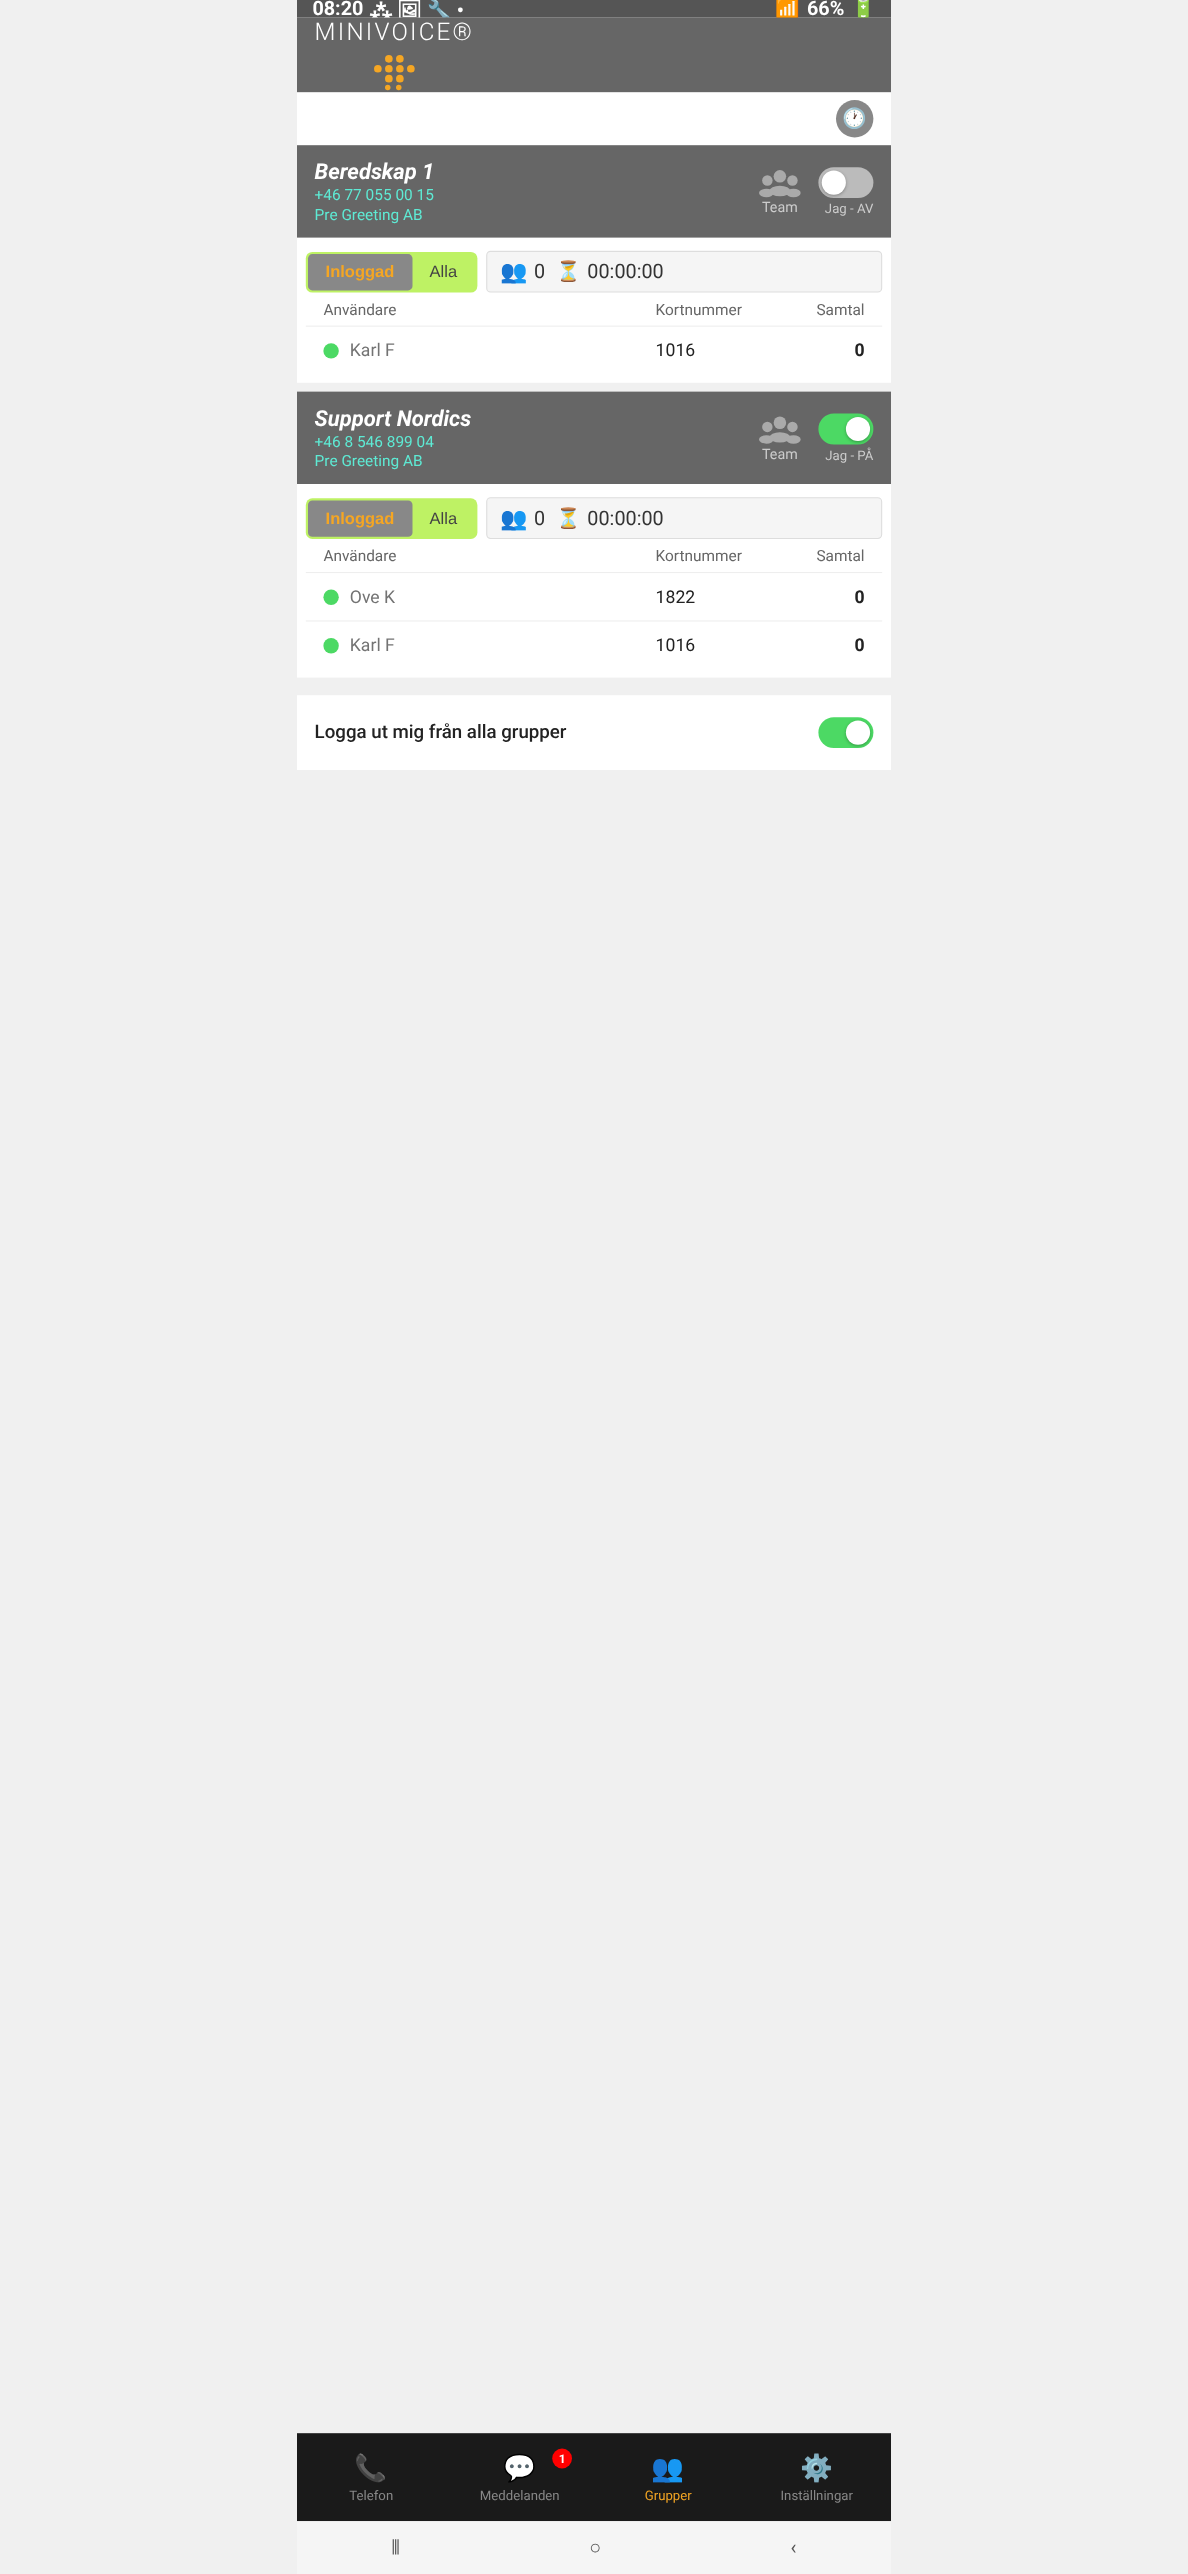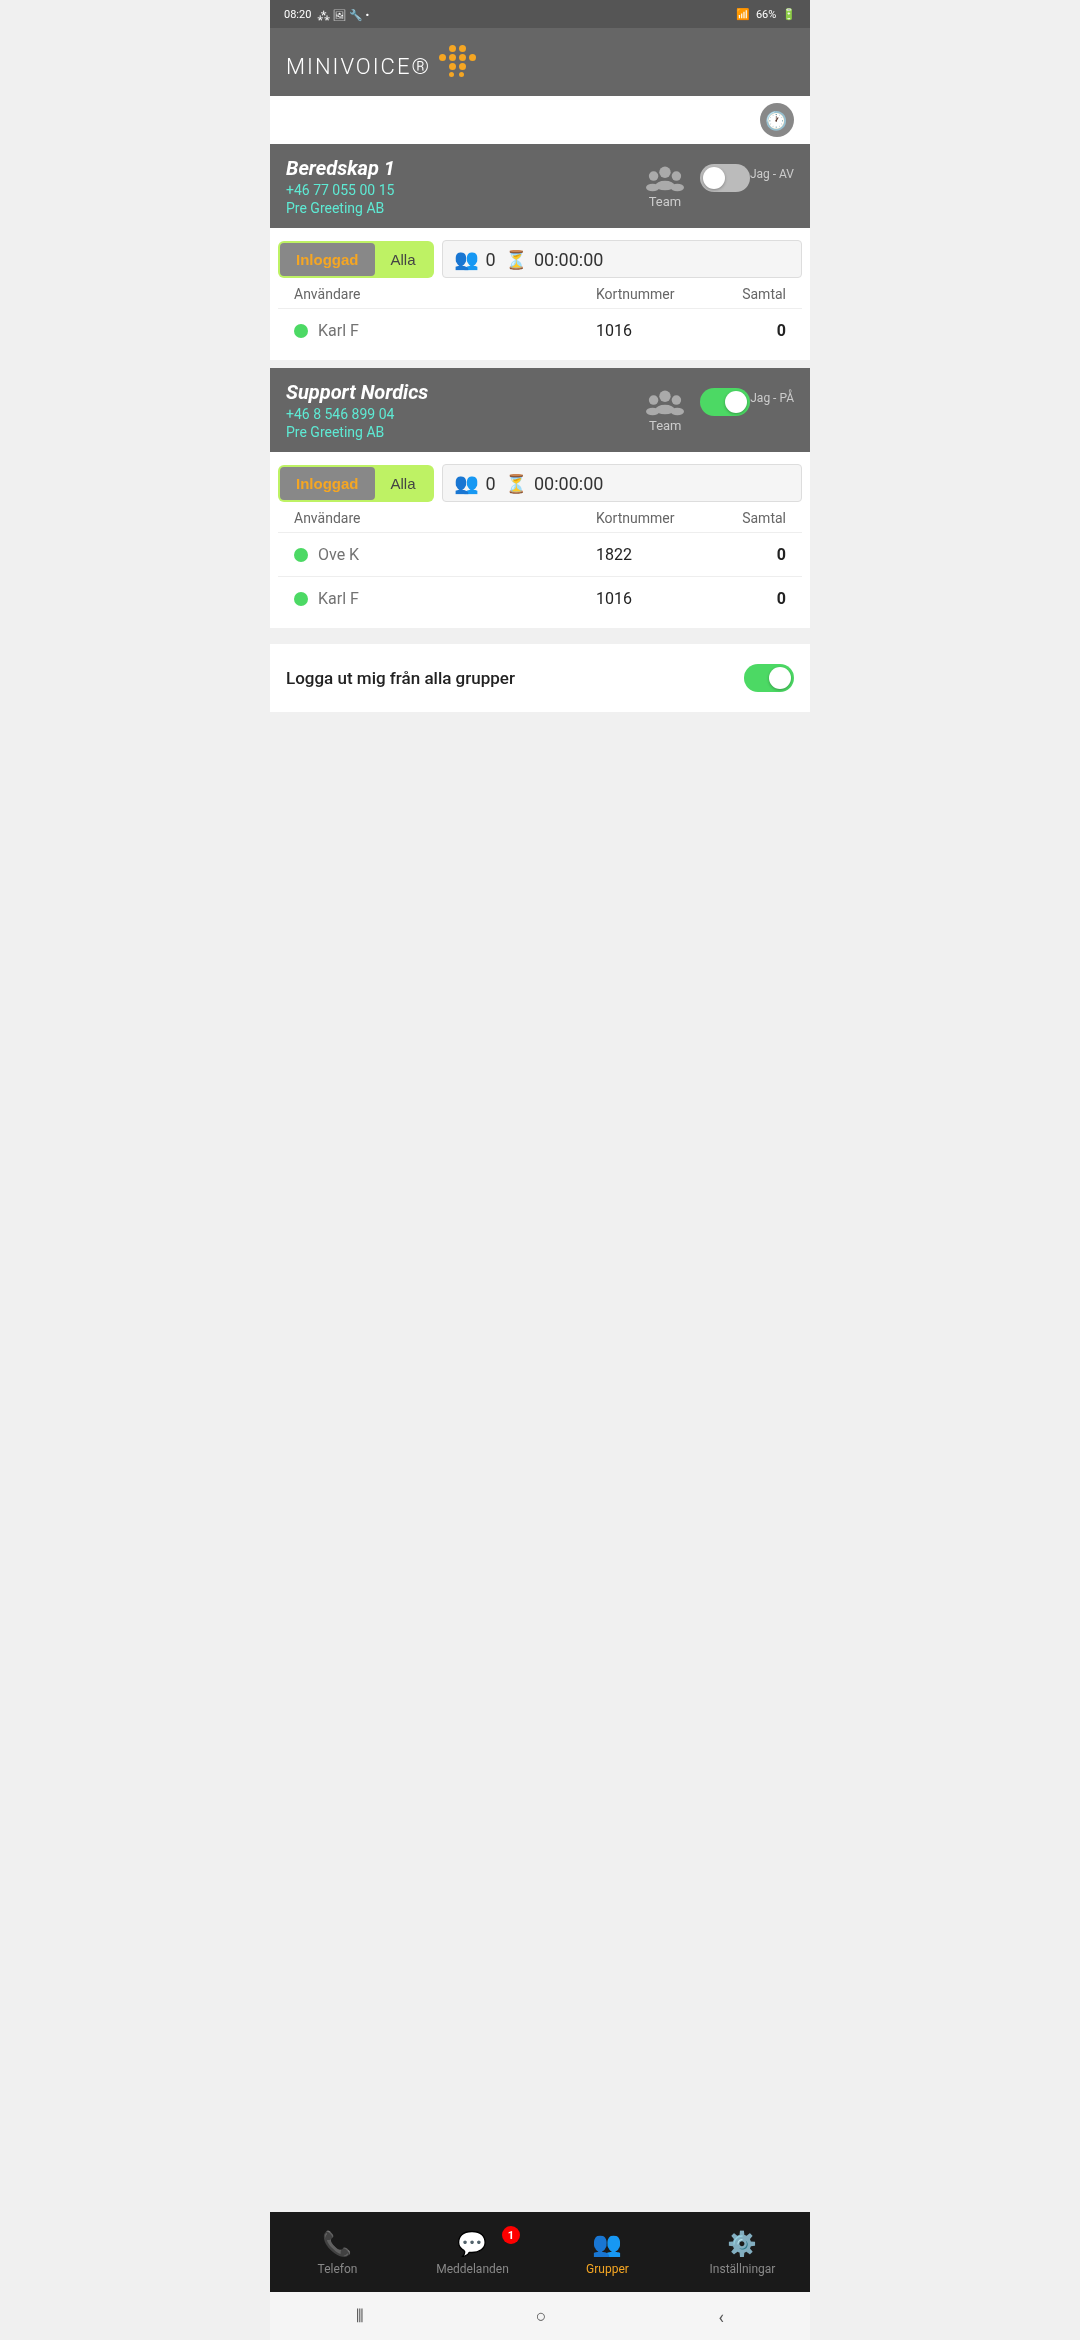--- a/index.html
+++ b/index.html
@@ -17,38 +17,40 @@
     }
 
     
     .status-bar {
       background: #555;
       color: white;
       display: flex;
       justify-content: space-between;
       align-items: center;
       padding: 6px 14px;
-      font-size: 11px;
-      height: 28px;
+      font-size: 18px;
+      height: 16px;
+      font-weight: bold;
     }
     .status-left { display: flex; align-items: center; gap: 6px; }
     .status-right { display: flex; align-items: center; gap: 6px; }
 
     
     .app-header {
       background: #666;
       padding: 10px 16px;
       display: flex;
       align-items: center;
       height: 68px;
     }
     .app-logo {
       display: flex;
-      align-items: flex-end;
+      align-items: center;
       gap: 8px;
+      flex-direction: column;
     }
     .logo-text {
       color: white;
       font-size: 22px;
       font-weight: 300;
       letter-spacing: 2px;
     }
     .logo-dots {
       display: grid;
       grid-template-columns: repeat(4, 8px);
@@ -120,22 +122,22 @@
     }
     .team-label {
       font-size: 13px;
       color: #ccc;
       margin-top: 2px;
     }
 
     
     .toggle-container {
       display: flex;
-      flex-direction: row;
-      align-items: flex-start;
+      flex-direction: column;
+      align-items: flex-end;
     }
     .toggle {
       width: 50px;
       height: 28px;
       border-radius: 14px;
       position: relative;
       cursor: pointer;
     }
     .toggle.off { background: #bbb; }
     .toggle.on { background: #4cd964; }

